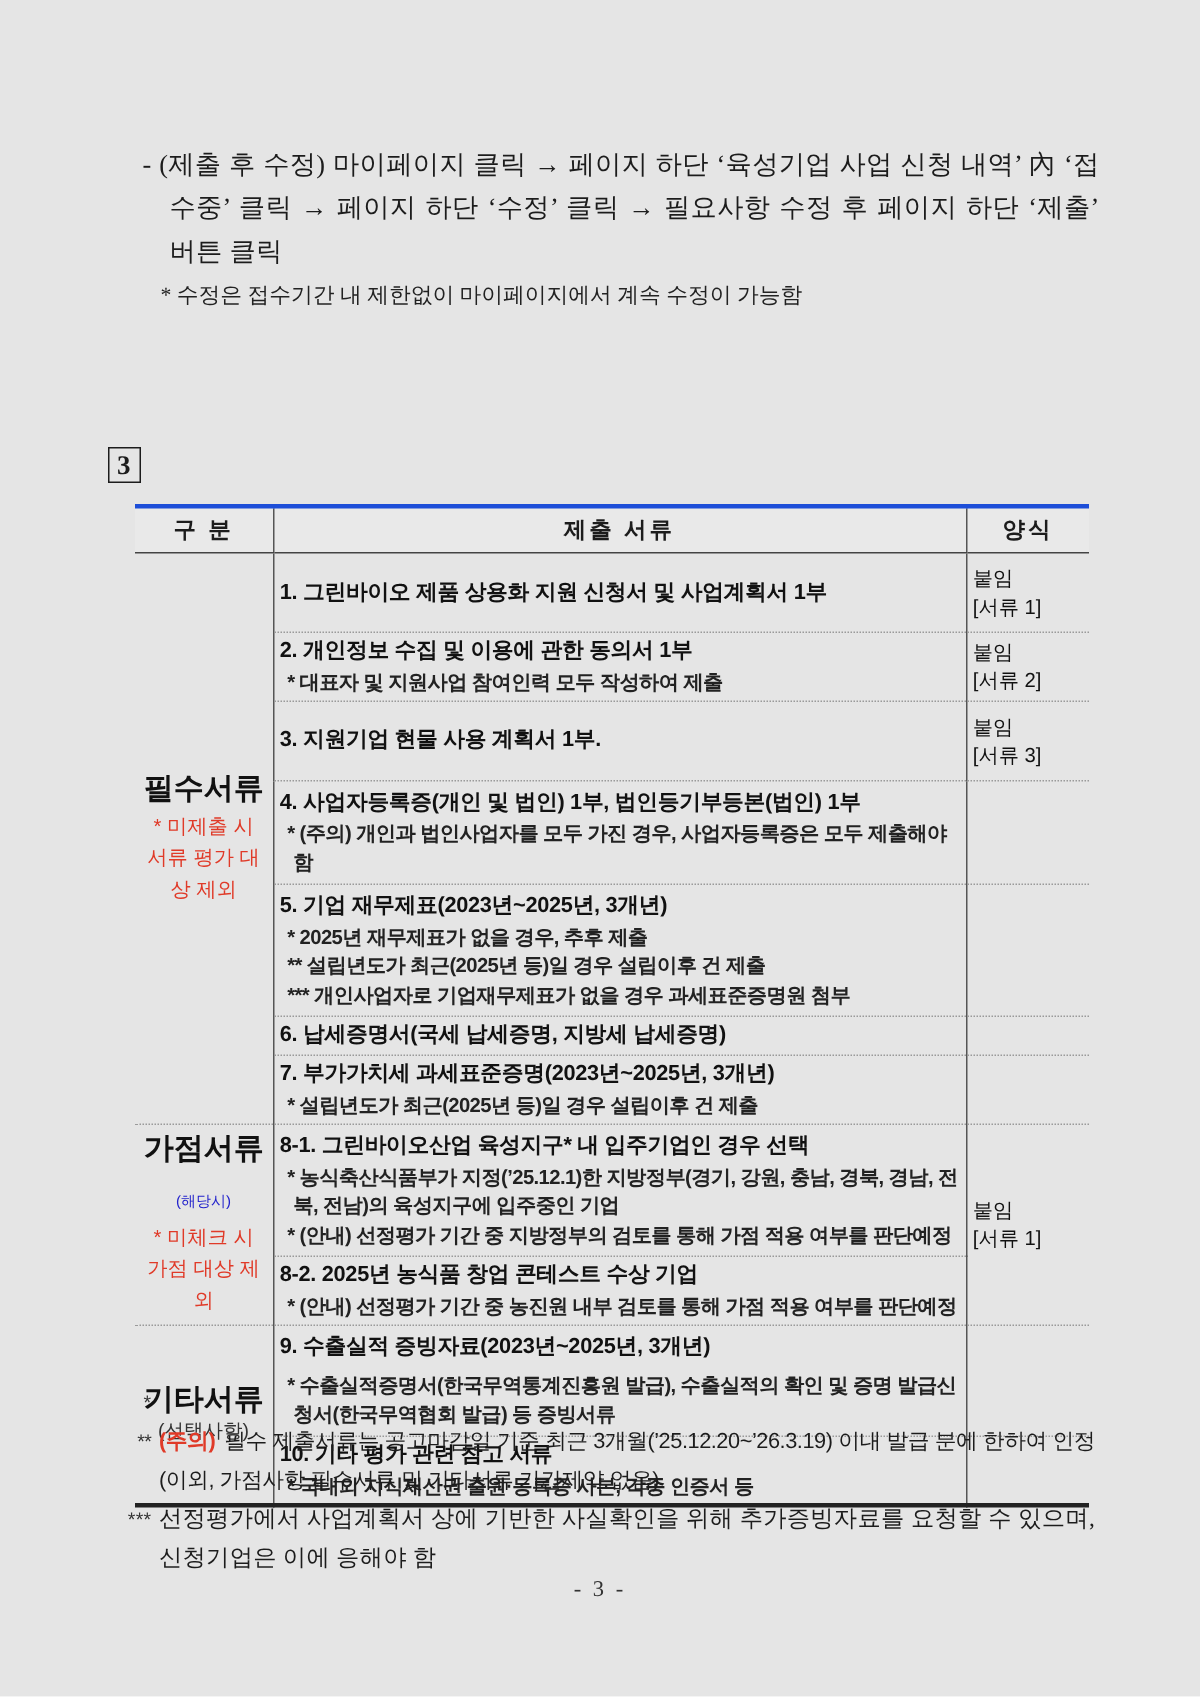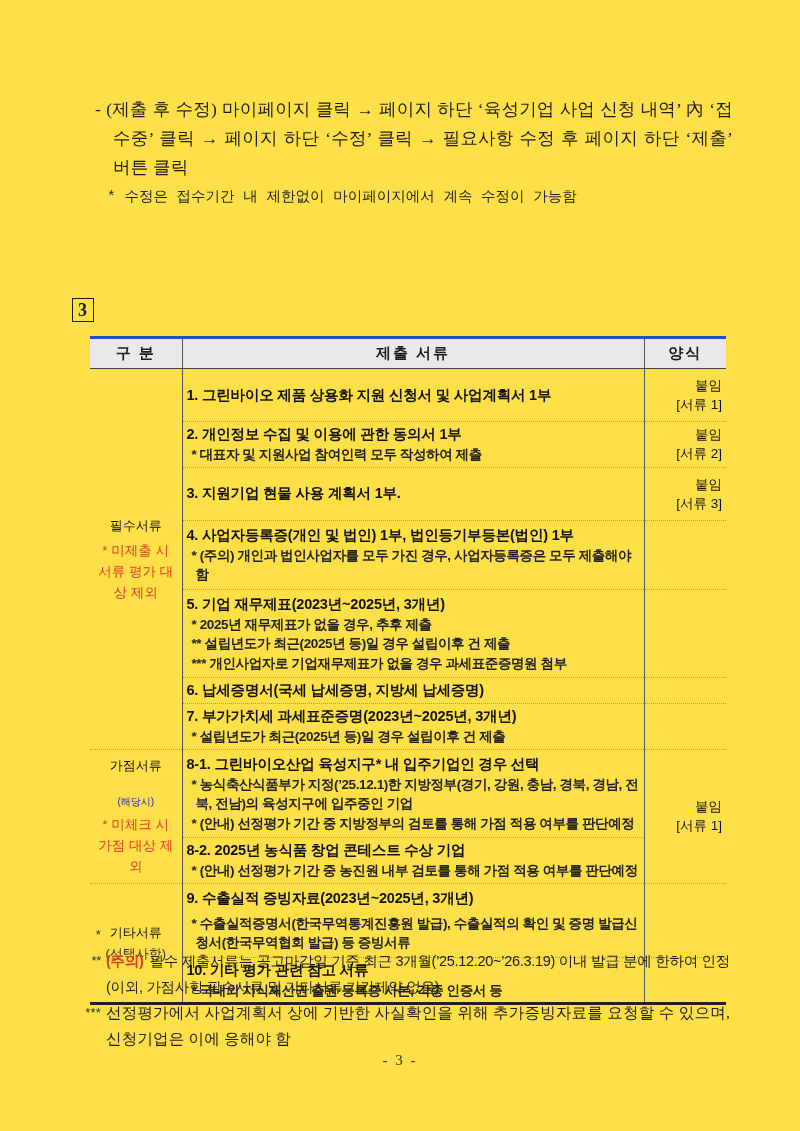--- a/index.html
+++ b/index.html
@@ -2,37 +2,37 @@
 <html><head>
 <meta charset="utf-8">
 <style>
   * { margin: 0; padding: 0; box-sizing: border-box; }
   html, body { background: #ffffff; }
   .page {
     position: relative;
     width: 800px;
     height: 1131px;
     margin: 0 auto;
-    background: #fde047;
+    background: #e5e5e5;
     font-family: "Liberation Serif", "DejaVu Serif", serif;
     color: #1c1c1c;
     overflow: hidden;
   }
   
   .intro { position: absolute; left: 95px; top: 95px; width: 638px; }
   .bullet {
     font-size: 17.5px;
     line-height: 29px;
     text-align: justify;
     padding-left: 18px;
     text-indent: -18px;
     letter-spacing: 0.2px;
   }
   .bullet-note {
-    font-family: Liberation Mono, monospace;
+    font-family: Liberation Serif, serif;
     font-size: 14.5px;
     line-height: 24px;
     padding-left: 12px;
     margin: 3px 0 12px 0;
     color: #222;
   }
   .bullet2 { margin-top: 14px; }
   
   .section-title {
     position: absolute; left: 72px; top: 298px;
@@ -63,36 +63,36 @@
   }
   .doc-table th, .doc-table td { vertical-align: middle; }
   .col-cat   { width: 92px; }
   .col-doc   { width: 462px; }
   .col-form  { width: 82px; }
   .v-line-l  { border-left: 1px solid #555; }
   .doc-table td { padding: 2px 4px; }
   .doc-table tr + tr td { border-top: 1px dotted #9a9a9a; }
   .doc-table td[rowspan] { border-top: 1px dotted #9a9a9a; }
   .cat-cell { text-align: center; vertical-align: middle; padding: 4px 2px; }
-  .cat-label { font-size: 13px; font-weight: normal; color: #111; line-height: 22px; }
+  .cat-label { font-size: 20px; font-weight: bold; color: #111; line-height: 22px; }
   .cat-note-blue { font-size: 10px; color: #2323cc; line-height: 19px; margin-top: 15px; }
   .cat-note-red  { font-size: 13.5px; color: #e03a28; line-height: 21px; margin-top: 3px; }
   .cat-note-plain{ font-size: 13px; color: #333; line-height: 19px; }
   .doc-cell { padding: 4px 6px 4px 8px; }
   .row-title {
     font-size: 14.5px; font-weight: bold; color: #111;
     line-height: 21px; letter-spacing: -0.2px;
   }
   .row-sub {
     font-size: 13.5px; color: #222; font-weight: bold;
     line-height: 19.5px; letter-spacing: -0.4px;
     padding-left: 9px; text-indent: -4px;
   }
   .form-cell {
-    text-align: right; font-size: 13.5px; line-height: 19px; color: #111;
+    text-align: left; font-size: 13.5px; line-height: 19px; color: #111;
     padding: 2px 2px;
   }
   .pad-tall td { padding-top: 7px; padding-bottom: 7px; }
   .pad-med  td { padding-top: 4px; padding-bottom: 4px; }
   
   .footnotes { position: absolute; left: 80px; top: 922px; width: 650px; }
   .footnote {
     display: flex; align-items: flex-start;
     font-size: 15.5px; line-height: 26px;
     letter-spacing: 0.2px;

